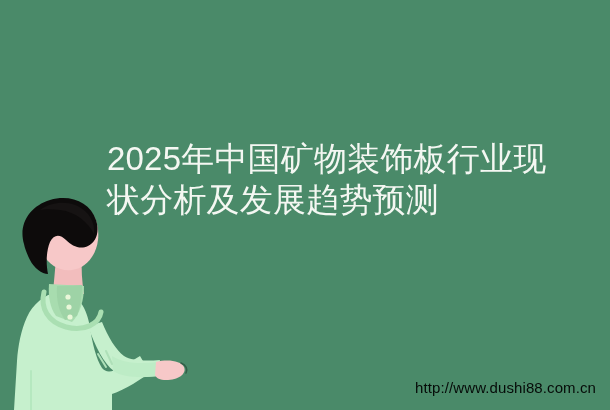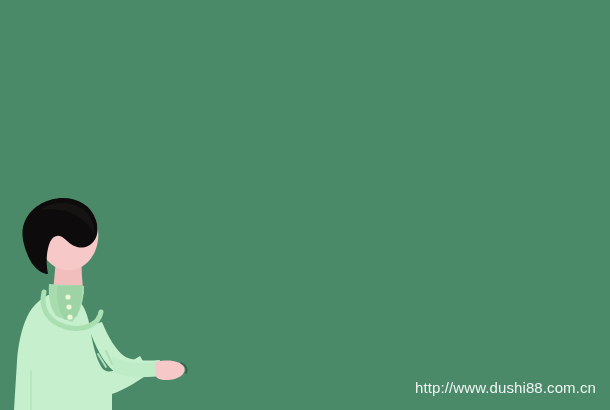--- a/index.html
+++ b/index.html
@@ -31,21 +31,21 @@
     letter-spacing: 0.2px;
     white-space: nowrap;
     font-family: "Liberation Sans", "DejaVu Sans", sans-serif;
   }
 
   
   #watermark {
     position: absolute;
     right: 14px;
     bottom: 13px;
-    color: #ffffff;
+    color: #000000;
     font-size: 15px;
     line-height: 18px;
     letter-spacing: 0.1px;
     opacity: .92;
     font-family: "Liberation Sans", "DejaVu Sans", sans-serif;
   }
 
   
   #illustration {
     position: absolute;
@@ -150,16 +150,20 @@
                  C 60 38, 54 38, 50 46
                  C 46 56, 46 68, 48 78
                  C 42 78, 34 72, 30 64
                  C 27 58, 25 53, 24 48 Z" fill="#0d0b0b"></path>
         <path d="M40 14 C 54 4, 74 4, 86 16 C 92 22, 95 30, 94 38
                  C 88 26, 76 16, 60 14 C 52 13, 45 13, 40 14 Z" fill="#161313"></path>
       </g>
     </svg>
   </div>
 
+  <div id="title-block">
+    <div class="title-line">2025年中国矿物装饰板行业现</div>
+    <div class="title-line">状分析及发展趋势预测</div>
+  </div>
 
   <div id="watermark">http://www.dushi88.com.cn</div>
 
 </div>
 
 </body></html>

